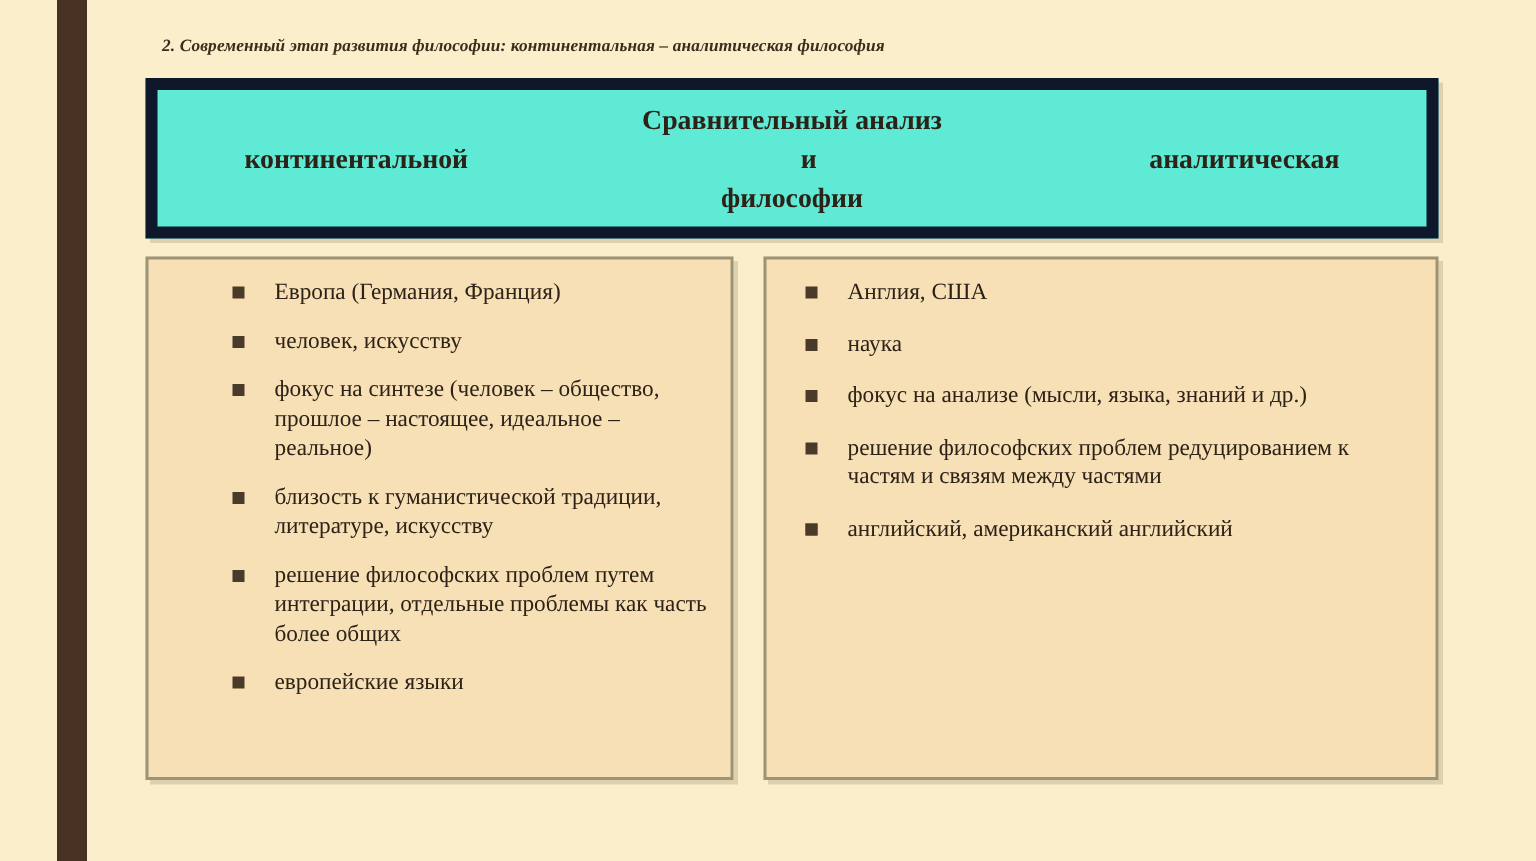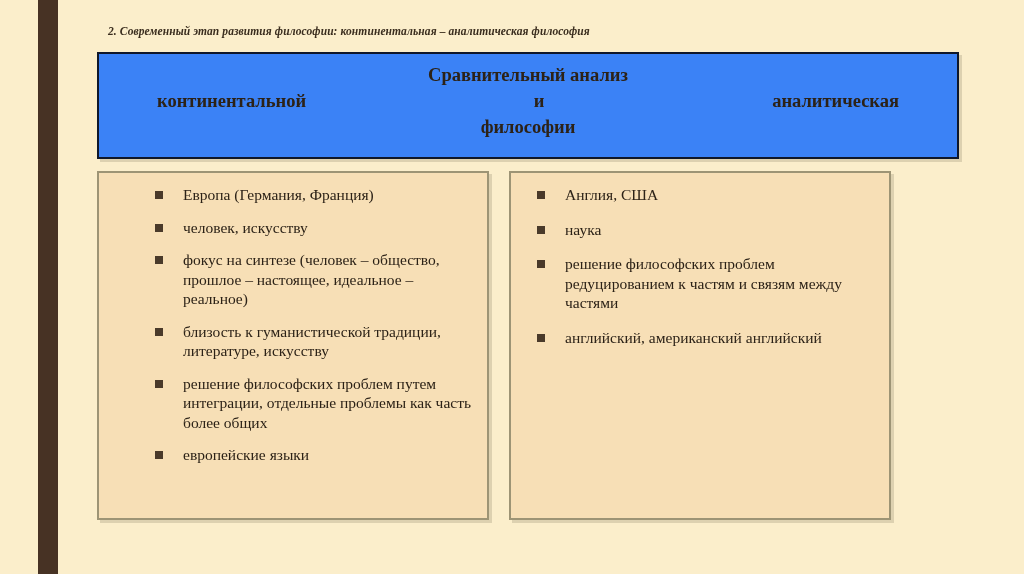--- a/index.html
+++ b/index.html
@@ -40,22 +40,22 @@
   }
 
   
   .title-box {
     position: absolute;
     left: 97px;
     top: 52px;
     width: 862px;
     height: 107px;
     box-sizing: border-box;
-    background: #3b82f6;
-    border: 2px solid #0f172a;
+    background: #5eead4;
+    border: 8px solid #0f172a;
     box-shadow: 3px 3px 0 rgba(160, 150, 120, 0.32);
     padding: 8px 18px 0 18px;
   }
   .title-line {
     text-align: center;
     font-weight: bold;
     font-size: 18.5px;
     color: #2c2217;
     line-height: 26px;
   }
@@ -78,21 +78,21 @@
     position: absolute;
     top: 0;
     height: 349px;
     box-sizing: border-box;
     background: #f7dfb6;
     border: 2px solid #9d9475;
     box-shadow: 3px 3px 0 rgba(160, 150, 120, 0.32);
     padding: 12px 14px 0 14px;
   }
   .col-left  { left: 0px;   width: 392px; padding-left: 44px; }
-  .col-right { left: 412px; width: 382px; }
+  .col-right { left: 412px; width: 450px; }
 
   ul.bullets {
     list-style: none;
     margin: 0;
     padding: 0;
   }
   ul.bullets li {
     position: relative;
     padding-left: 40px;
     margin-bottom: 13px;
@@ -164,20 +164,21 @@
       <li>
         <span class="sq"></span>
         <span>Англия, США</span>
       </li>
       <li>
         <span class="sq"></span>
         <span>наука</span>
       </li>
       <li>
         <span class="sq"></span>
+        <span>фокус на анализе (мысли, языка, знаний и др.)</span>
       </li>
       <li>
         <span class="sq"></span>
         <span>решение философских проблем редуцированием к частям и связям между частями</span>
       </li>
       <li>
         <span class="sq"></span>
       </li>
       <li>
         <span class="sq"></span>

